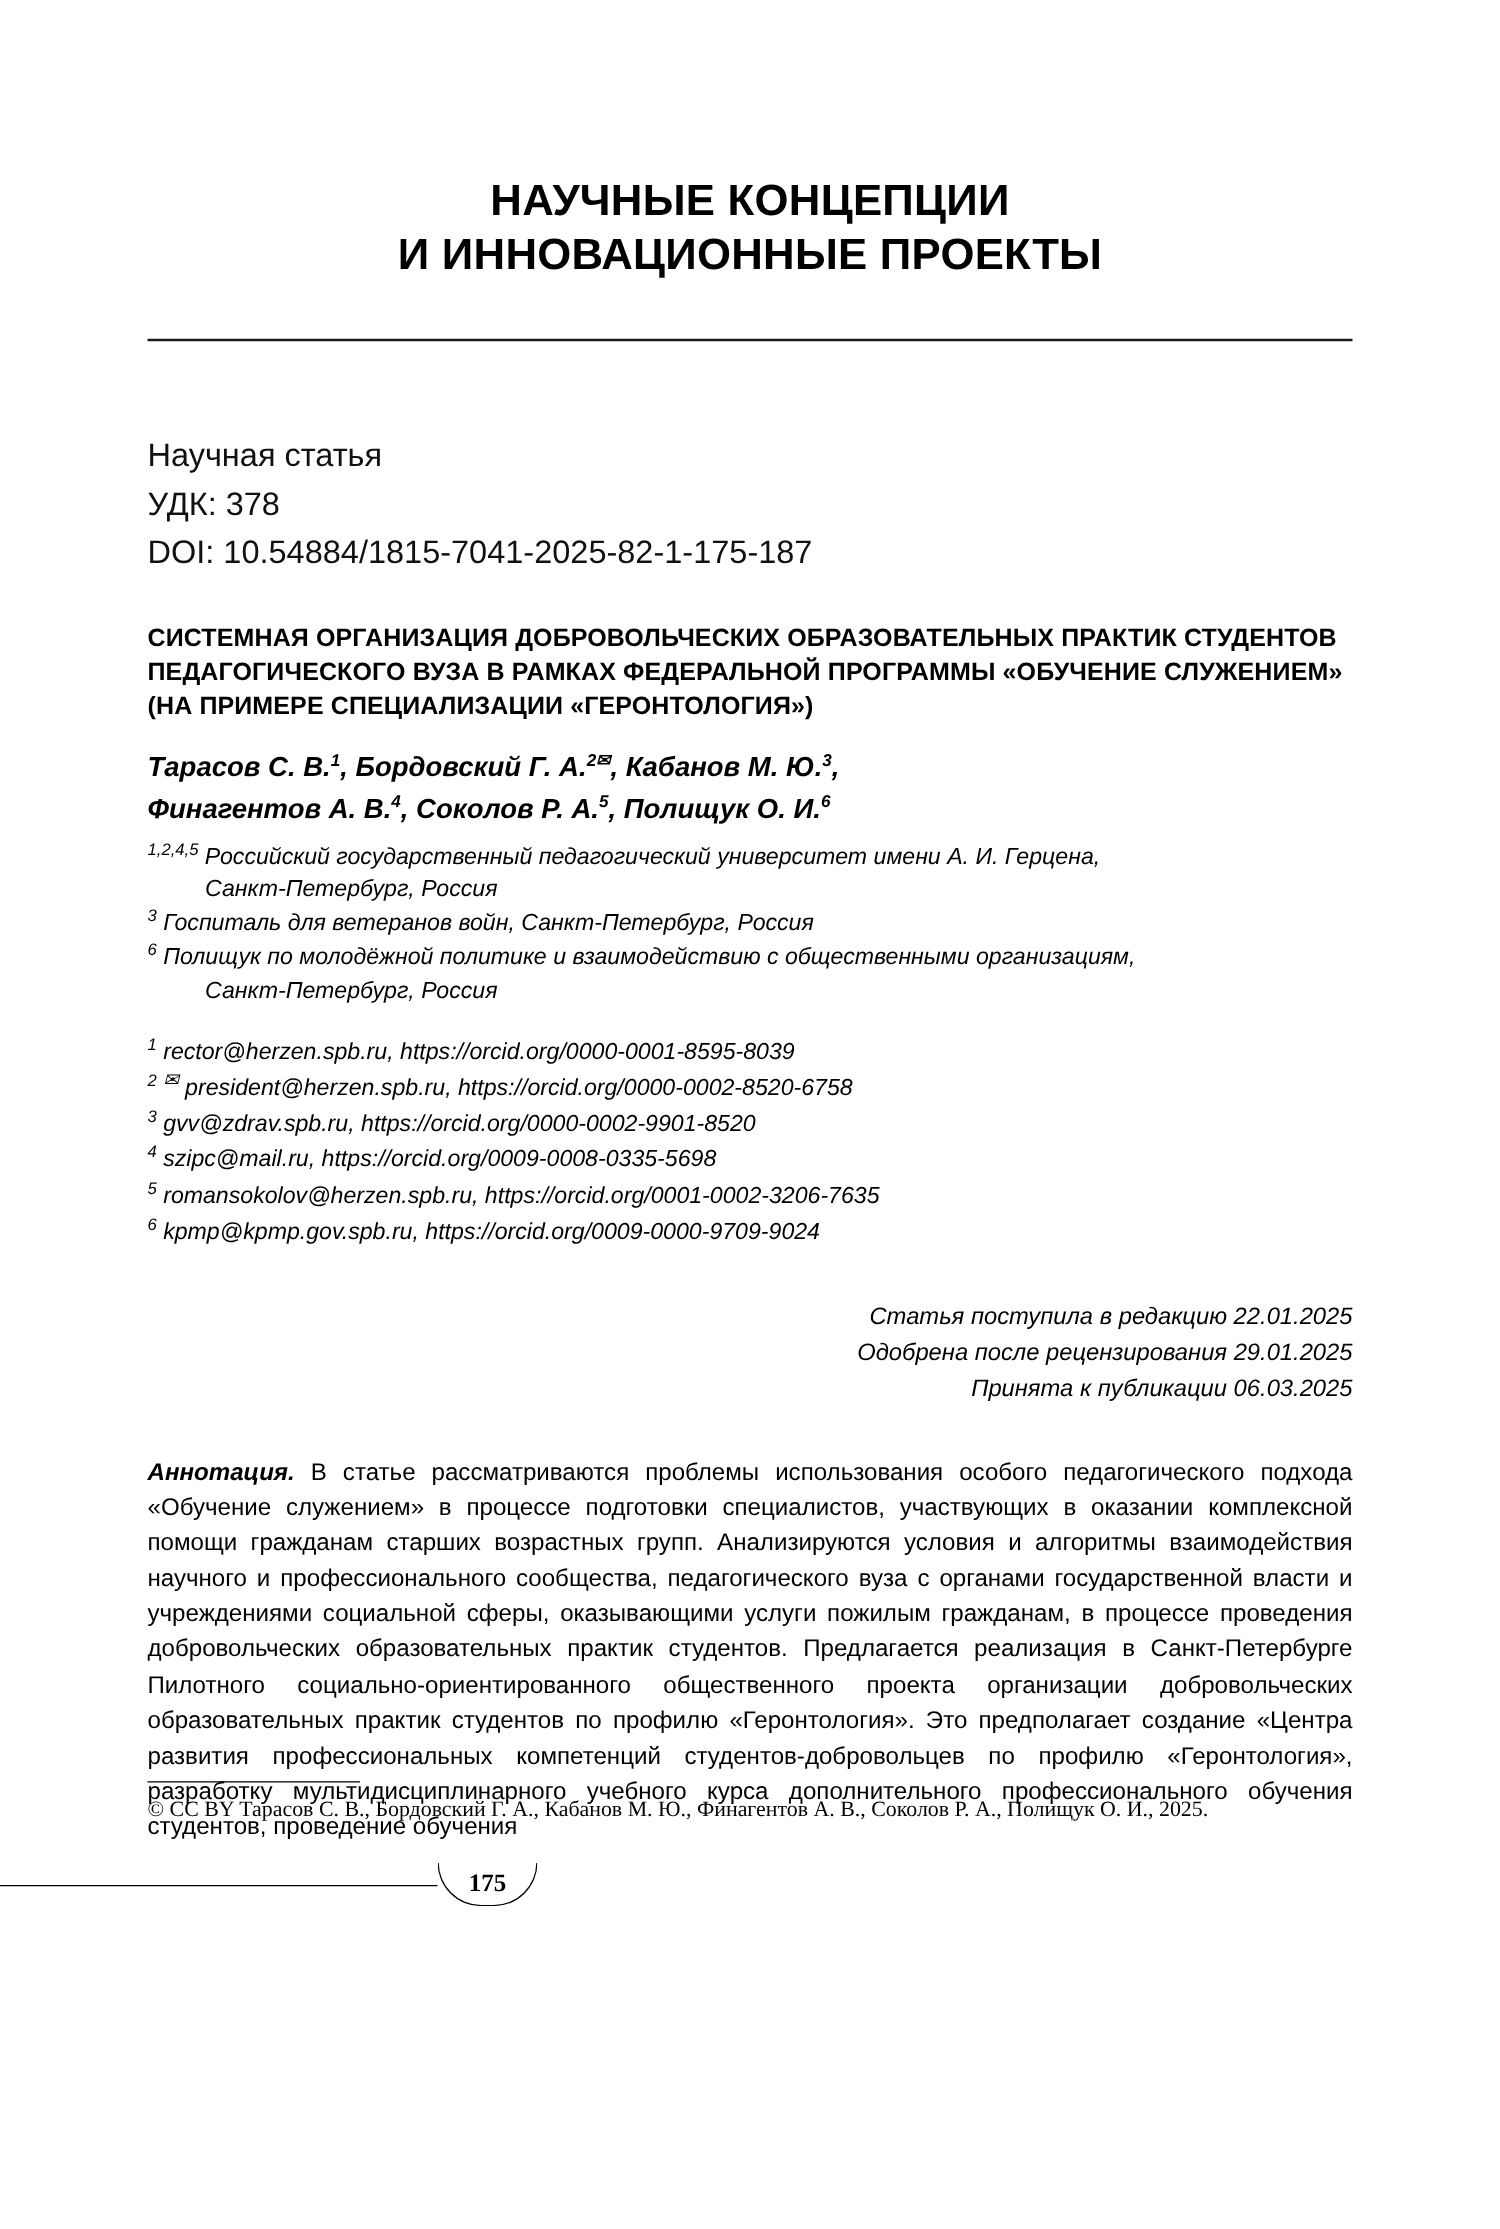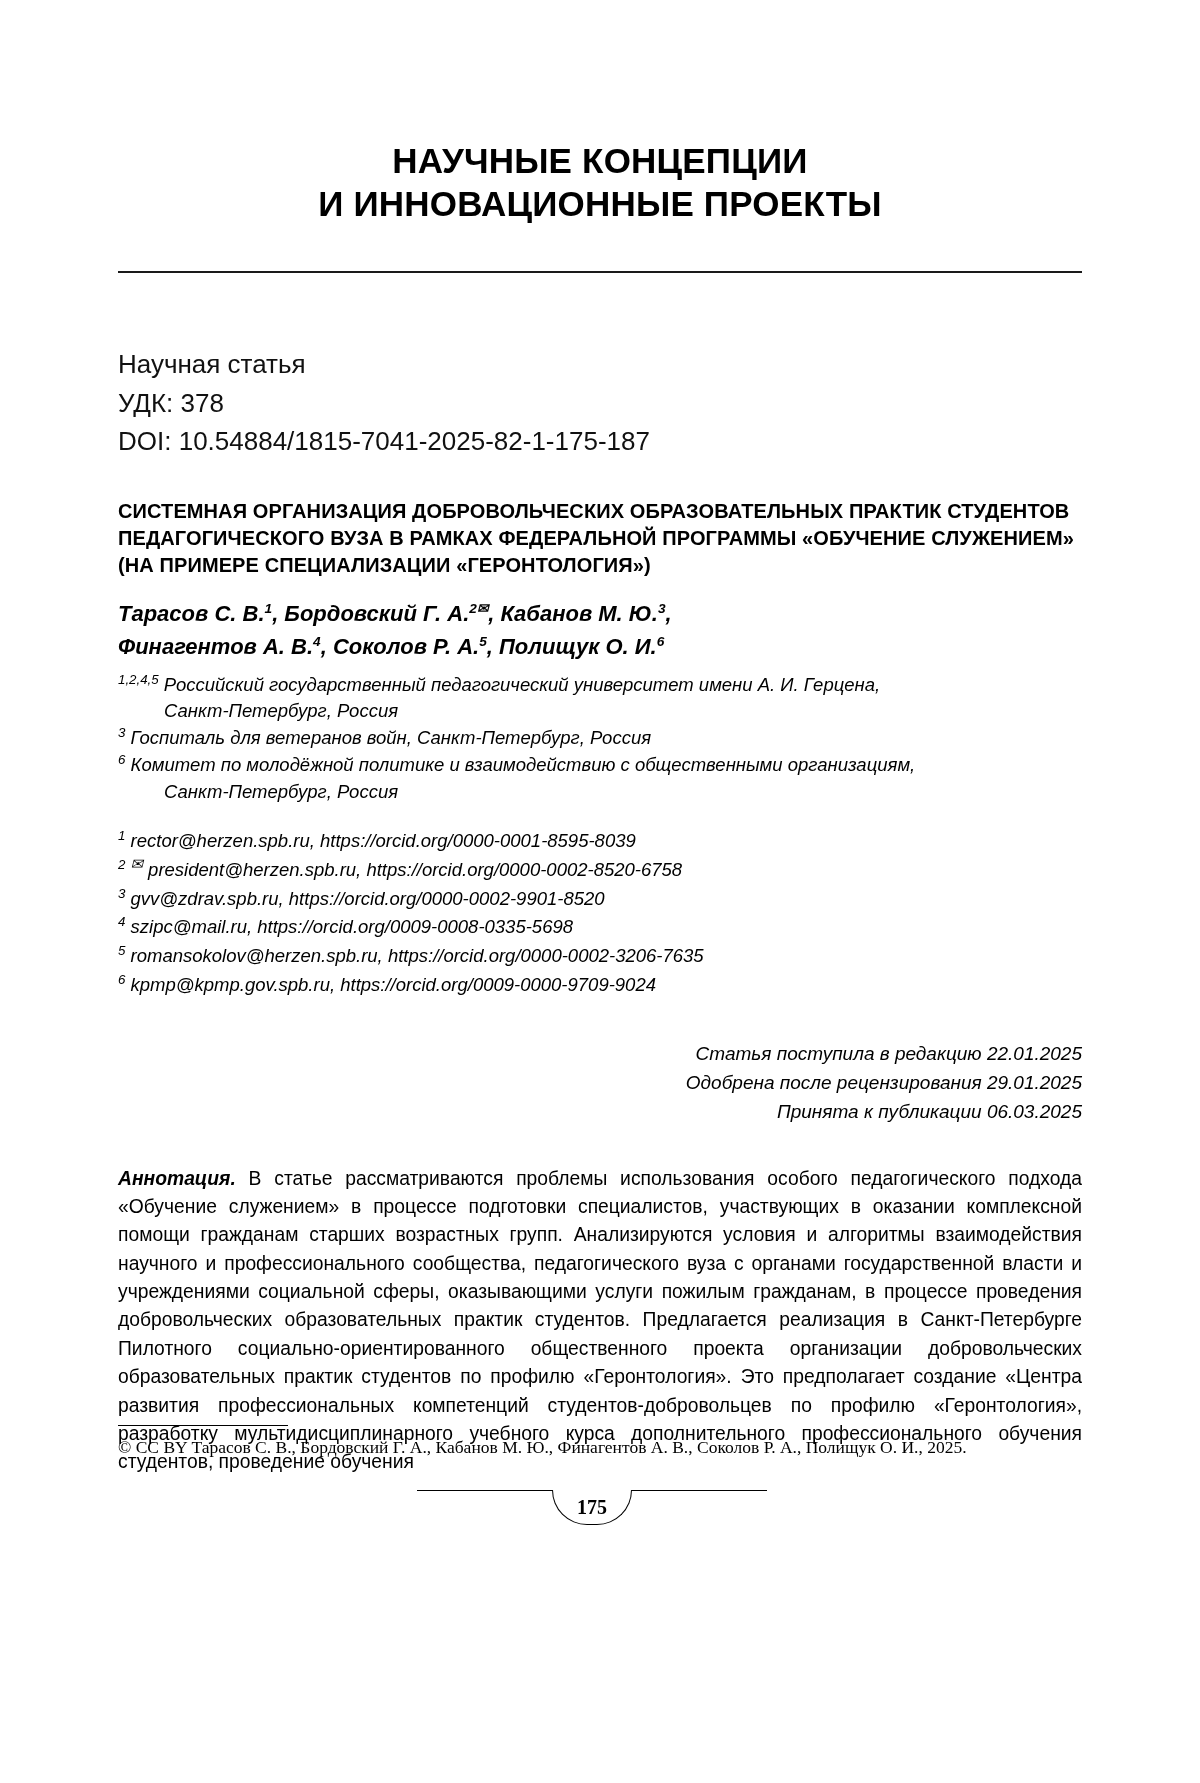--- a/index.html
+++ b/index.html
@@ -156,21 +156,20 @@
     font-family: "Liberation Serif", serif;
     font-size: 17.5px;
     line-height: 1.3;
   }
 
   .page-number-wrap {
     position: absolute;
     left: 0; right: 16px;
     bottom: 38px;
     display: flex;
-    flex-direction: column;
     align-items: center;
     text-align: center;
   }
   .pn-rule-top {
     width: 350px;
     border-top: 1.4px solid #000;
     height: 0;
   }
   .pn-badge {
     margin-top: -1px;
@@ -218,21 +217,21 @@
       <span class="marker">1,2,4,5</span>
       <span>Российский государственный педагогический университет имени А. И. Герцена,</span>
       <span class="aff-cont">Санкт-Петербург, Россия</span>
     </div>
     <div class="aff-row">
       <span class="marker">3</span>
       <span>Госпиталь для ветеранов войн, Санкт-Петербург, Россия</span>
     </div>
     <div class="aff-row">
       <span class="marker">6</span>
-      <span>Комитет по молодёжной политике и взаимодействию с общественными организациям,</span>
+      <span>Полищук по молодёжной политике и взаимодействию с общественными организациям,</span>
       <span class="aff-cont">Санкт-Петербург, Россия</span>
     </div>
   </div>
 
   <div class="contacts">
     <div>
       <span class="marker">1</span>
       <span class="envelope"></span>
       <span>rector@herzen.spb.ru, https://orcid.org/0000-0001-8595-8039</span>
     </div>
@@ -247,21 +246,21 @@
       <span>gvv@zdrav.spb.ru, https://orcid.org/0000-0002-9901-8520</span>
     </div>
     <div>
       <span class="marker">4</span>
       <span class="envelope"></span>
       <span>szipc@mail.ru, https://orcid.org/0009-0008-0335-5698</span>
     </div>
     <div>
       <span class="marker">5</span>
       <span class="envelope"></span>
-      <span>romansokolov@herzen.spb.ru, https://orcid.org/0000-0002-3206-7635</span>
+      <span>romansokolov@herzen.spb.ru, https://orcid.org/0001-0002-3206-7635</span>
     </div>
     <div>
       <span class="marker">6</span>
       <span class="envelope"></span>
       <span>kpmp@kpmp.gov.spb.ru, https://orcid.org/0009-0000-9709-9024</span>
     </div>
   </div>
 
   <div class="dates">
     <div>Статья поступила в редакцию 22.01.2025</div>

